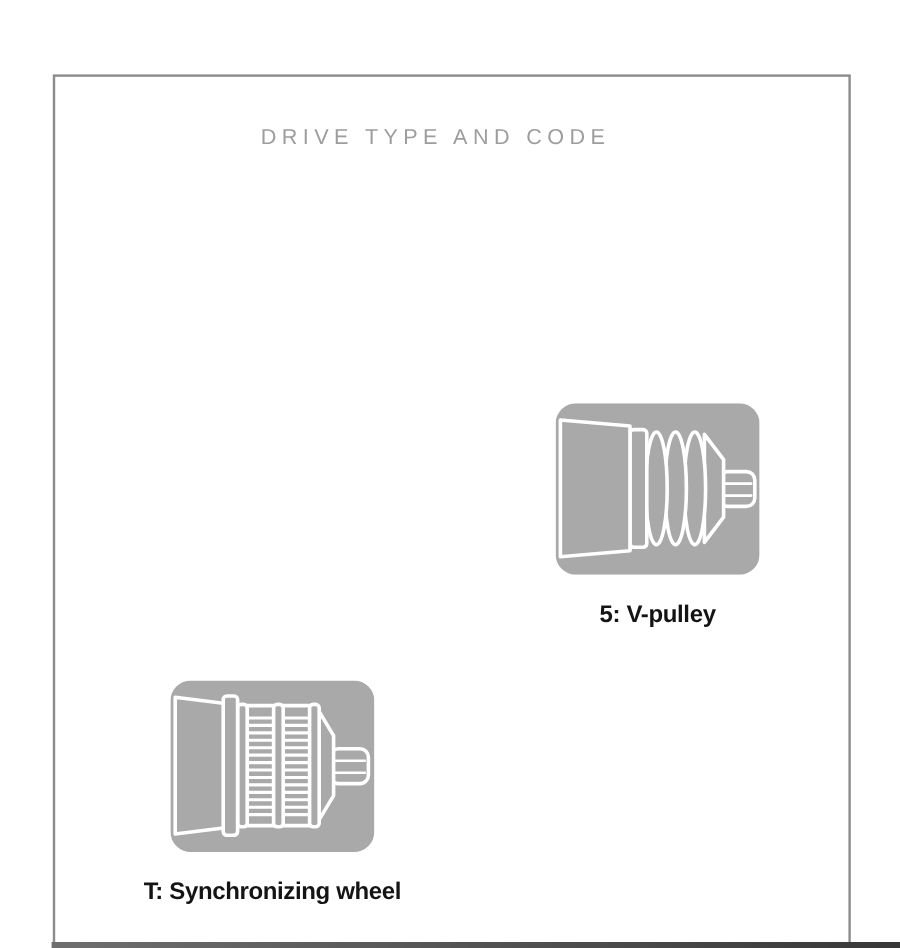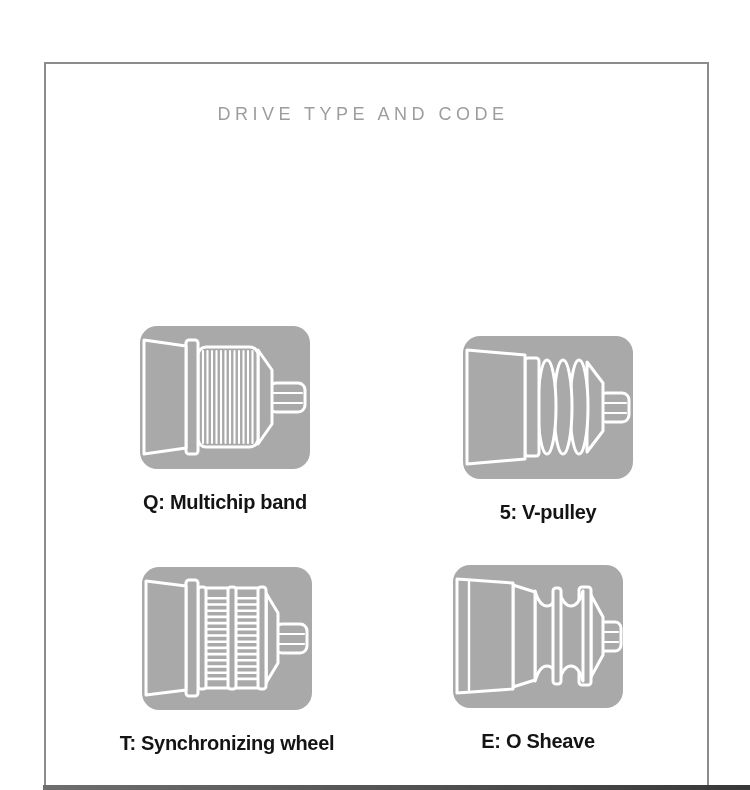--- a/index.html
+++ b/index.html
@@ -80,39 +80,20 @@
 </head>
 <body>
 
 <div class="page">
 
   <div class="frame"></div>
 
   <div class="section-title">DRIVE TYPE AND CODE</div>
 
 
-  <figure class="card pos-1" style="margin:0">
-    <svg width="170" height="143" viewBox="0 0 170 143">
-      <rect x="0" y="0" width="170" height="143" rx="17" fill="#a9a9a9"></rect>
-      <g fill="#a9a9a9" stroke="#ffffff" stroke-width="3" stroke-linejoin="round" stroke-linecap="round">
-        <g>
-          <rect x="129" y="57" width="36" height="29" rx="7"></rect>
-          <path d="M131,67 H162 M131,77 H162" fill="none" stroke-width="2.2"></path>
-        </g>
-        <path d="M118,24 L132,44 L132,98 L118,118 Z"></path>
-        <g>
-          <rect x="58" y="21" width="60" height="100" rx="8"></rect>
-          <path fill="none" stroke-width="2.1" d="M63,25 V117 M67.5,25 V117 M72,25 V117 M76.5,25 V117 M81,25 V117 M85.5,25 V117 M90,25 V117 M94.5,25 V117 M99,25 V117 M103.5,25 V117 M108,25 V117 M112.5,25 V117"></path>
-        </g>
-        <rect x="46" y="14" width="12" height="114" rx="3"></rect>
-        <path d="M4,14 L46,20 L46,122 L4,128 Z"></path>
-      </g>
-    </svg>
-    <figcaption class="card-label">Q: Multichip band</figcaption>
-  </figure>
 
   <figure class="card pos-2" style="margin:10px">
     <svg width="170" height="143" viewBox="0 0 170 143">
       <rect x="0" y="0" width="170" height="143" rx="17" fill="#a9a9a9"></rect>
       <g fill="#a9a9a9" stroke="#ffffff" stroke-width="3" stroke-linejoin="round" stroke-linecap="round">
         <g>
           <rect x="136" y="57" width="30" height="29" rx="7"></rect>
           <path d="M138,67 H163 M138,77 H163" fill="none" stroke-width="2.2"></path>
         </g>
         <path d="M124,26 L140,47 L140,95 L124,116 Z"></path>
@@ -145,39 +126,16 @@
           <rect x="86" y="20" width="8" height="102" rx="3"></rect>
           <rect x="116" y="20" width="8" height="102" rx="3"></rect>
         </g>
         <rect x="44" y="13" width="12" height="116" rx="3"></rect>
         <path d="M4,14 L44,19 L44,123 L4,128 Z"></path>
       </g>
     </svg>
     <figcaption class="card-label">T: Synchronizing wheel</figcaption>
   </figure>
 
-  <figure class="card pos-4" style="margin:0">
-    <svg width="170" height="143" viewBox="0 0 170 143">
-      <rect x="0" y="0" width="170" height="143" rx="17" fill="#a9a9a9"></rect>
-      <g fill="#a9a9a9" stroke="#ffffff" stroke-width="3" stroke-linejoin="round" stroke-linecap="round">
-        <g>
-          <rect x="142" y="57" width="26" height="29" rx="6"></rect>
-          <path d="M144,67 H165 M144,77 H165" fill="none" stroke-width="2.2"></path>
-        </g>
-        <path d="M138,30 L150,52 L150,90 L138,112 Z"></path>
-        <rect x="126" y="22" width="12" height="98" rx="3"></rect>
-        <g>
-          <path d="M82,26 C88,46 100,46 106,26 C112,46 124,46 130,26 L130,116 C124,96 112,96 106,116 C100,96 88,96 82,116 Z"></path>
-          <rect x="100" y="23" width="8" height="96" rx="3"></rect>
-        </g>
-        <path d="M60,20 L82,27 L82,115 L60,122 Z"></path>
-        <g>
-          <path d="M4,14 L60,18 L60,124 L4,128 Z"></path>
-          <path d="M16,17 V125" fill="none" stroke-width="2.4"></path>
-        </g>
-      </g>
-    </svg>
-    <figcaption class="card-label">E: O Sheave</figcaption>
-  </figure>
 
   <div class="bottom-strip"></div>
 
 </div>
 
 </body></html>

